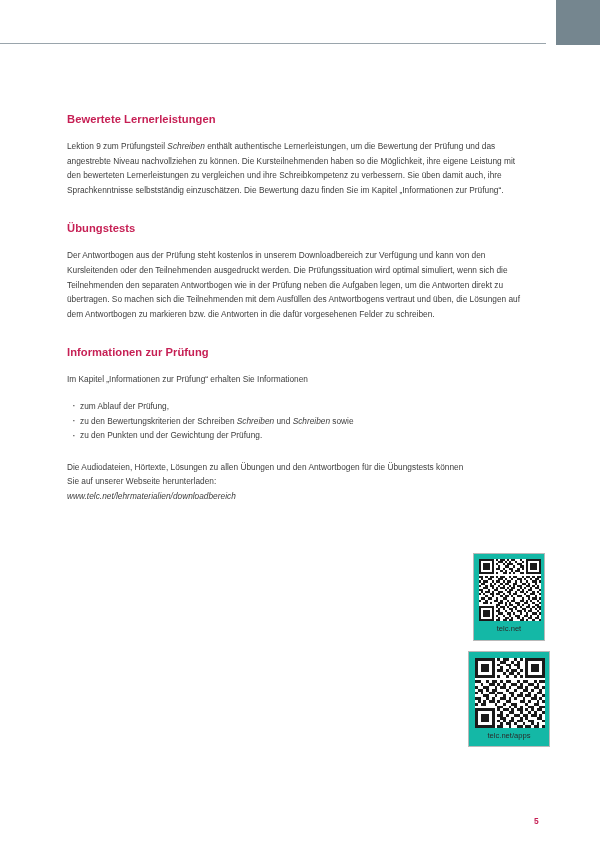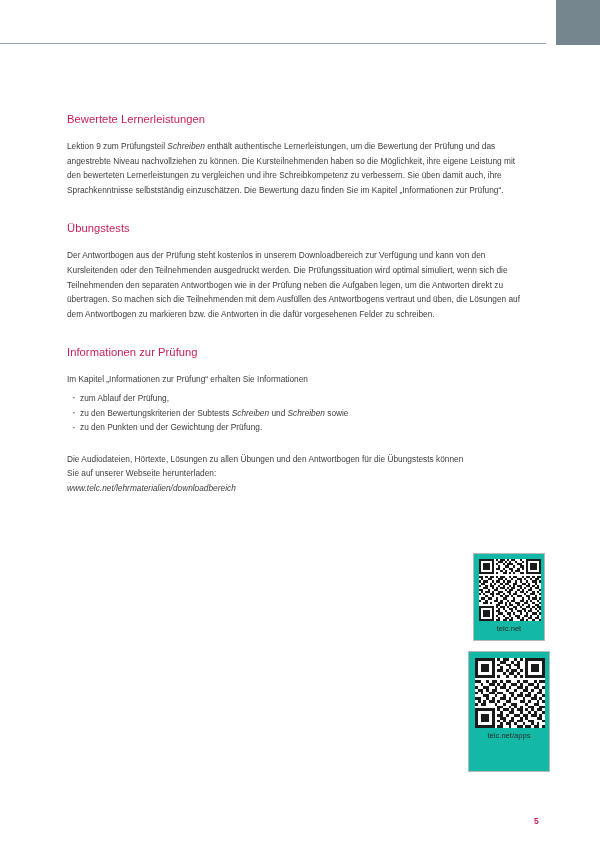--- a/index.html
+++ b/index.html
@@ -40,21 +40,21 @@
   .content {
     position: absolute;
     left: 67px;
     top: 112px;
     width: 459px;
   }
 
   h2.section-title {
     margin: 0 0 13px 0;
     font-size: 11.2px;
-    font-weight: normal;
+    font-weight: bold;
     color: #c61f54;
     letter-spacing: 0.05px;
     line-height: 1.25;
   }
   .block {
     margin-bottom: 24px;
   }
   .block.tight {
     margin-bottom: 17px;
   }
@@ -108,21 +108,21 @@
     left: 473px;
     top: 553px;
     width: 72px;
     height: 88px;
     padding: 5px 5px 0 5px;
   }
   .qr-card.two {
     left: 468px;
     top: 651px;
     width: 82px;
-    height: 121px;
+    height: 96px;
     padding: 6px 6px 0 6px;
   }
   .qr-svg {
     display: block;
     margin: 0 auto;
   }
   .qr-label {
     font-size: 7.6px;
     color: #2b2b2b;
     line-height: 1;
@@ -159,29 +159,29 @@
 
     <div class="block">
       <h2 class="section-title">Übungstests</h2>
       <p class="body">
         <span>Der Antwortbogen aus der Prüfung steht kostenlos in unserem Downloadbereich zur Verfügung und kann von den Kursleitenden oder den Teilnehmenden ausgedruckt werden. Die Prüfungssituation wird optimal simuliert, wenn sich die Teilnehmenden den separaten Antwortbogen wie in der Prüfung neben die Aufgaben legen, um die Antworten direkt zu übertragen. So machen sich die Teilnehmenden mit dem Ausfüllen des Antwortbogens vertraut und üben, die Lösungen auf dem Antwortbogen zu markieren bzw. die Antworten in die dafür vorgesehenen Felder zu schreiben.</span>
       </p>
     </div>
 
     <div class="block tight">
       <h2 class="section-title">Informationen zur Prüfung</h2>
-      <p class="body" style="margin-bottom:4px">
+      <p class="body" style="margin-bottom:12px">
         <span>Im Kapitel „Informationen zur Prüfung“ erhalten Sie Informationen</span>
       </p>
       <ul class="bullets">
         <li>
           <span>zum Ablauf der Prüfung,</span>
         </li>
         <li>
-          <span>zu den Bewertungskriterien der Subtests </span><span class="it">Schreiben</span><span> und </span><span class="it">Schreiben</span><span> sowie</span>
+          <span>zu den Bewertungskriterien der Schreiben </span><span class="it">Schreiben</span><span> und </span><span class="it">Schreiben</span><span> sowie</span>
         </li>
         <li>
           <span>zu den Punkten und der Gewichtung der Prüfung.</span>
         </li>
       </ul>
     </div>
 
     <div class="block">
       <p class="body" style="width:400px">
         <span>Die Audiodateien, Hörtexte, Lösungen zu allen Übungen und den Antwortbogen für die Übungstests können Sie auf unserer Webseite herunterladen:</span><br>

